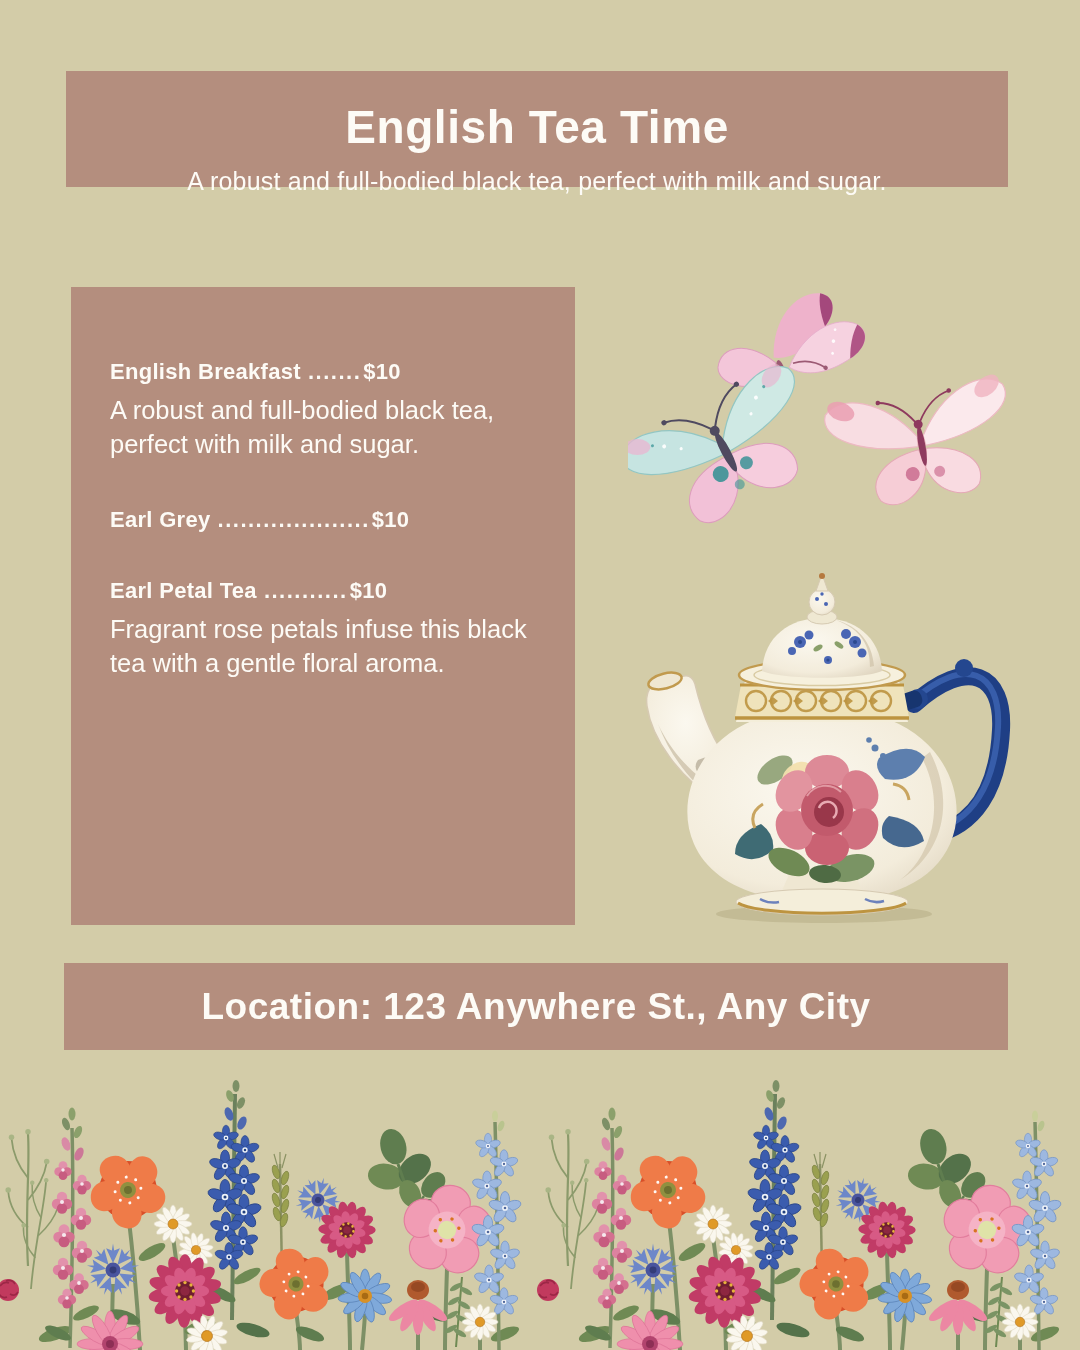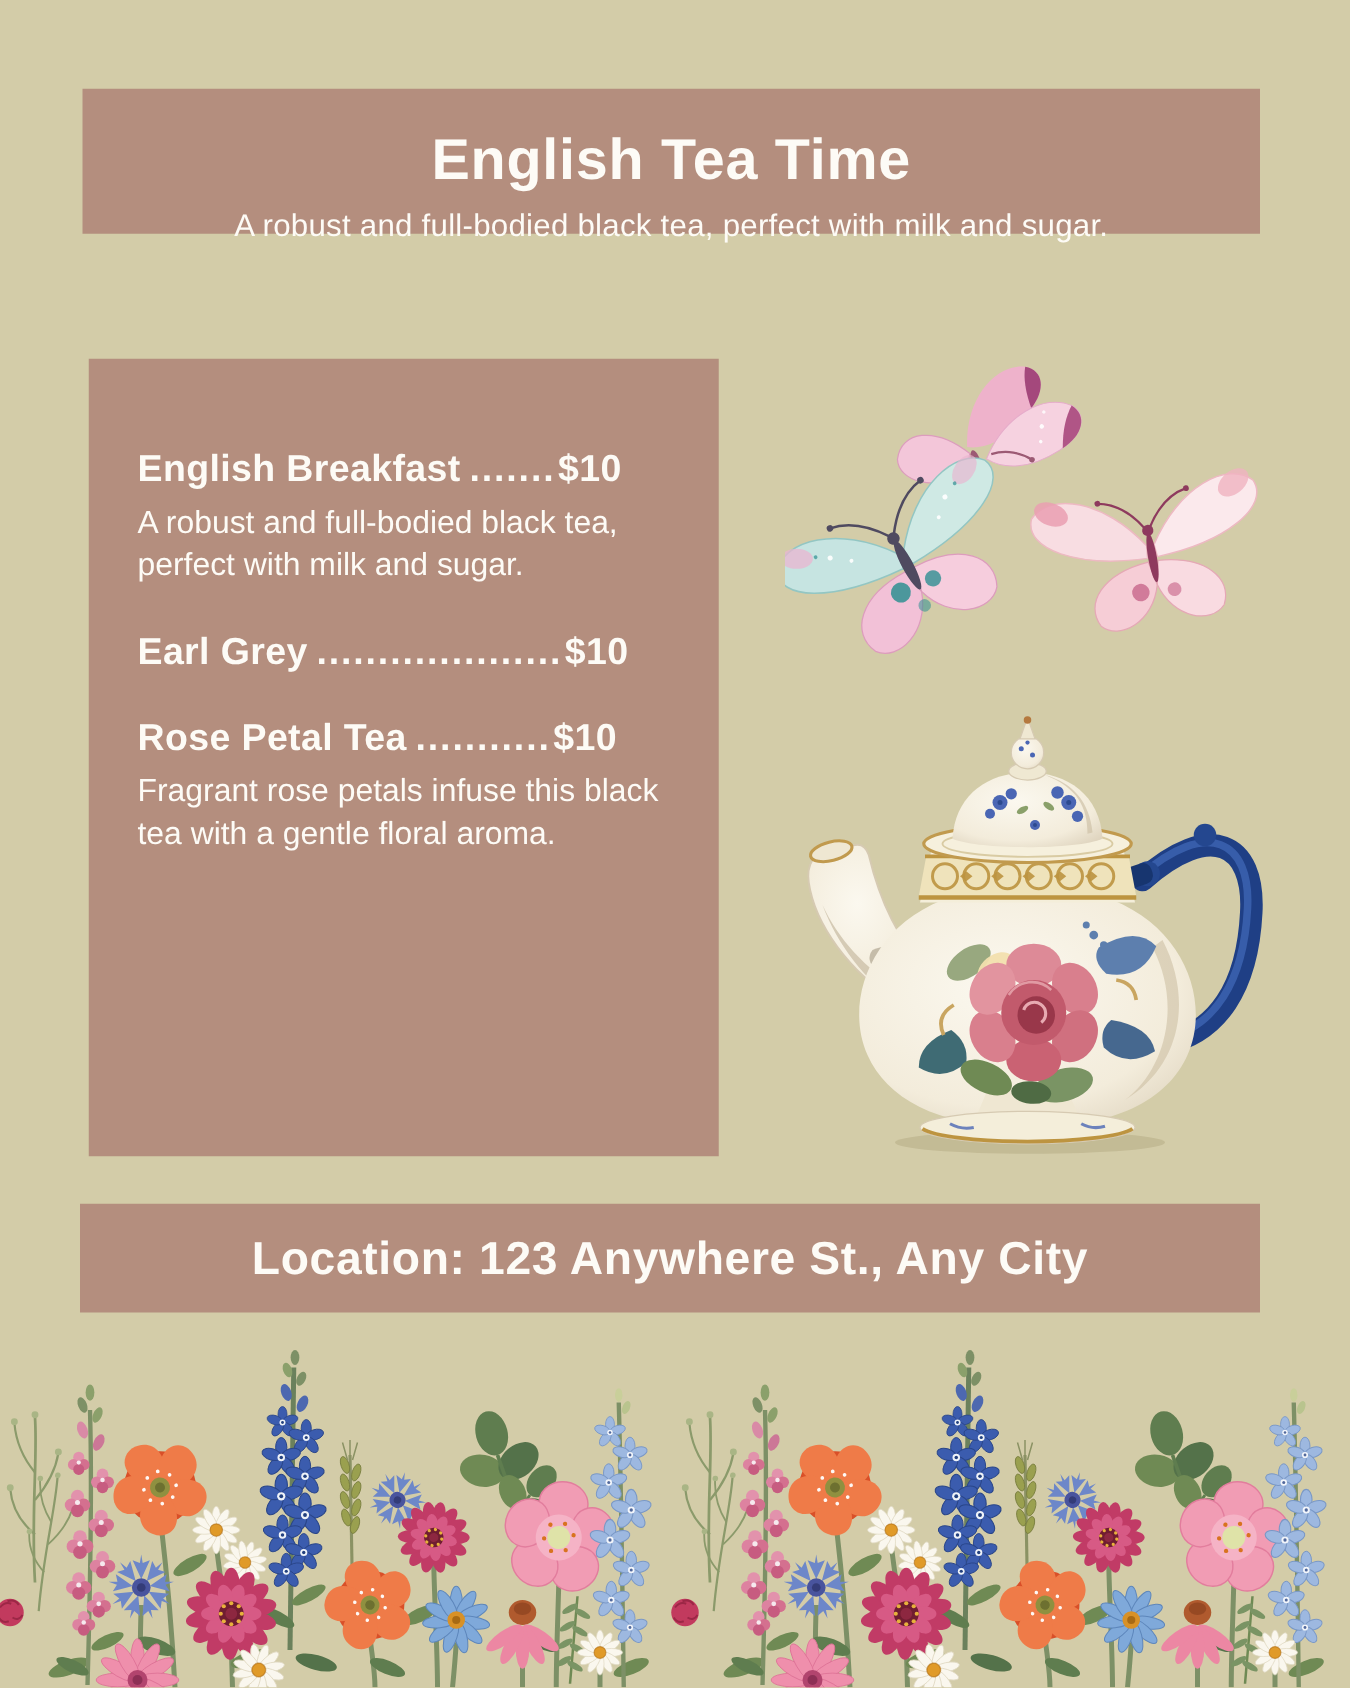--- a/index.html
+++ b/index.html
@@ -9,24 +9,24 @@
     background: var(--background, #d3cca8);
     font-family:"Liberation Sans", sans-serif;
     color: var(--text-cream, #fdfbf6);
   }
   .panel { position:absolute; background: var(--panel-mauve, #b48e7e); }
   .header-panel { left:66px; top:71px; width:942px; height:116px; text-align:center; }
   .header-panel h1 { font-size:46px; font-weight:800; letter-spacing:.6px; padding-top:29px; }
   .header-panel p  { font-size:25px; padding-top:13px; letter-spacing:.2px; }
 
   .menu-panel { left:71px; top:287px; width:504px; height:638px; padding:72px 38px 0 39px; }
-  .menu-item h3 { font-size:30px; font-weight:800; white-space:nowrap; letter-spacing:.3px; }
+  .menu-item h3 { font-size:22px; font-weight:800; white-space:nowrap; letter-spacing:.3px; }
   .menu-item .dots { letter-spacing:1.5px; margin:0 2px 0 7px; }
   .menu-item p { font-size:25.5px; line-height:1.33; margin-top:9px; }
-  .menu-item + .menu-item { margin-top:35px; }
+  .menu-item + .menu-item { margin-top:45px; }
 
   .location-panel { left:64px; top:963px; width:944px; height:87px;
                     display:flex; align-items:center; justify-content:center; }
   .location-panel h2 { font-size:37px; font-weight:800; letter-spacing:.5px;text-align:center; }
 
   .art { position:absolute; }
   #butterflies { left:628px; top:282px; }
   #teapot      { left:632px; top:572px; }
   #flowerborder{ left:0px;  top:1072px; }
 </style>
@@ -42,21 +42,21 @@
 
   <div class="panel menu-panel">
     <div class="menu-item">
       <h3><span>English Breakfast</span><span class="dots">.......</span><span>$10</span></h3>
       <p>A robust and full-bodied black tea, perfect with milk and sugar.</p>
     </div>
     <div class="menu-item">
       <h3><span>Earl Grey</span><span class="dots">....................</span><span>$10</span></h3>
     </div>
     <div class="menu-item">
-      <h3><span>Rose Petal Tea</span><span class="dots">...........</span><span>$10</span></h3>
+      <h3><span>Earl Petal Tea</span><span class="dots">...........</span><span>$10</span></h3>
       <p>Fragrant rose petals infuse this black tea with a gentle floral aroma.</p>
     </div>
   </div>
 
   <svg id="butterflies" class="art" width="384" height="250" viewBox="0 0 384 250">
 
     <g transform="translate(152,76) rotate(22)">
       <path d="M -2,6 C -36,-4 -60,10 -54,32 C -47,48 -16,45 1,22 Z" fill="#f3c6d9" stroke="#dc9dbd" stroke-width="1"></path>
       <path d="M -6,2 C -22,-34 -10,-68 13,-75 C 28,-78 35,-64 30,-44 C 24,-19 10,-2 -6,2 Z" fill="#eeb2cb"></path>
       <path d="M 13,-75 C 28,-78 35,-64 30,-46 C 21,-56 15,-66 13,-75 Z" fill="#a4487c"></path>

